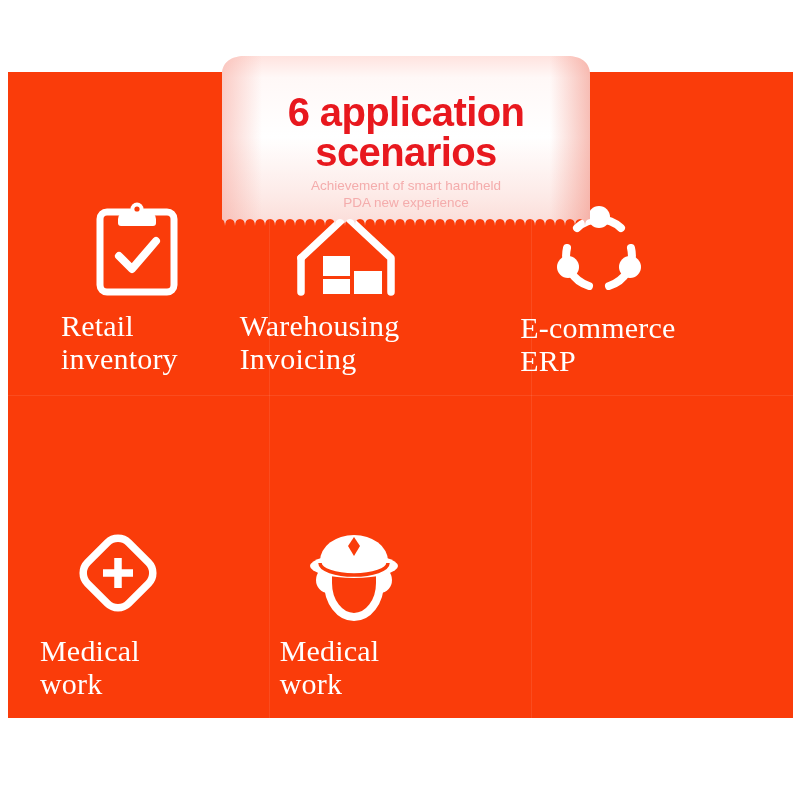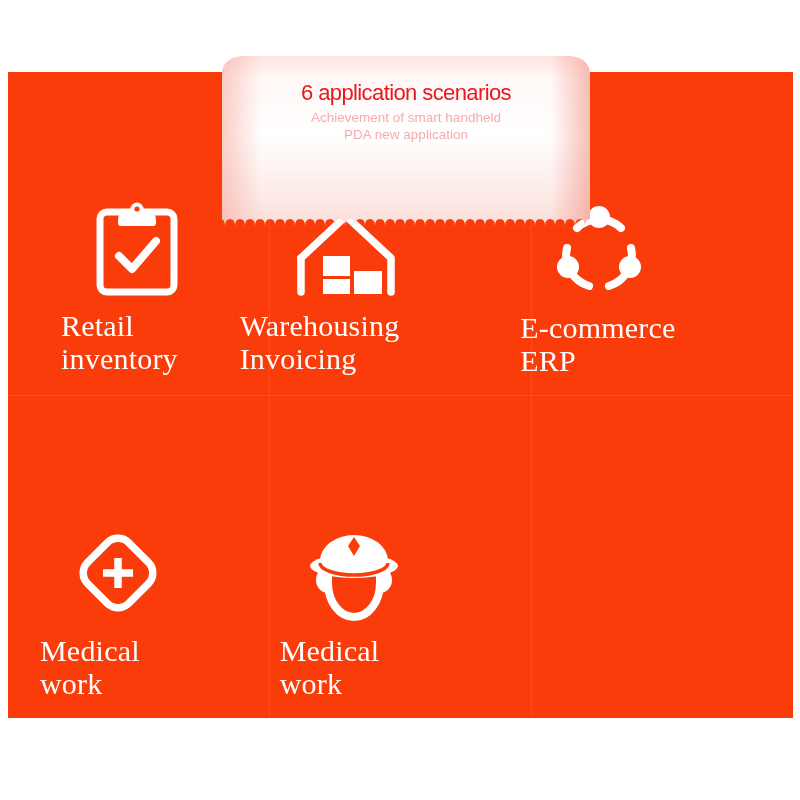--- a/index.html
+++ b/index.html
@@ -102,25 +102,25 @@
   #banner svg { display: block; width: 100%; height: 100%; }
 
   #banner-text {
     position: absolute;
     left: 0; top: 0;
     width: 368px;
     text-align: center;
     pointer-events: none;
   }
   #banner-title {
-    margin-top: 26px;
+    margin-top: 36px;
     color: #E8181E;
     font-family: "Liberation Sans", sans-serif;
-    font-weight: normal;
-    font-size: 22px;
+    font-weight: bold;
+    font-size: 40px;
     letter-spacing: -0.6px;
     line-height: 1;
   }
   #banner-sub {
     margin-top: 6px;
     color: #F4ACAC;
     font-family: "Liberation Sans", sans-serif;
     font-size: 13.5px;
     line-height: 1.25;
     white-space: pre-line;
@@ -266,15 +266,15 @@
     <g clip-path="url(#scallop)">
       <rect x="0" y="0" width="368" height="180" fill="url(#paperGrad)"></rect>
       <rect x="0" y="0" width="40" height="180" fill="url(#sideShade)"></rect>
       <rect x="328" y="0" width="40" height="180" fill="url(#sideShadeR)"></rect>
     </g>
   </svg>
 
   <div id="banner-text">
     <div id="banner-title">6 application scenarios</div>
     <div id="banner-sub">Achievement of smart handheld
-PDA new application</div>
+PDA new experience</div>
   </div>
 </div>
 
 </body></html>

